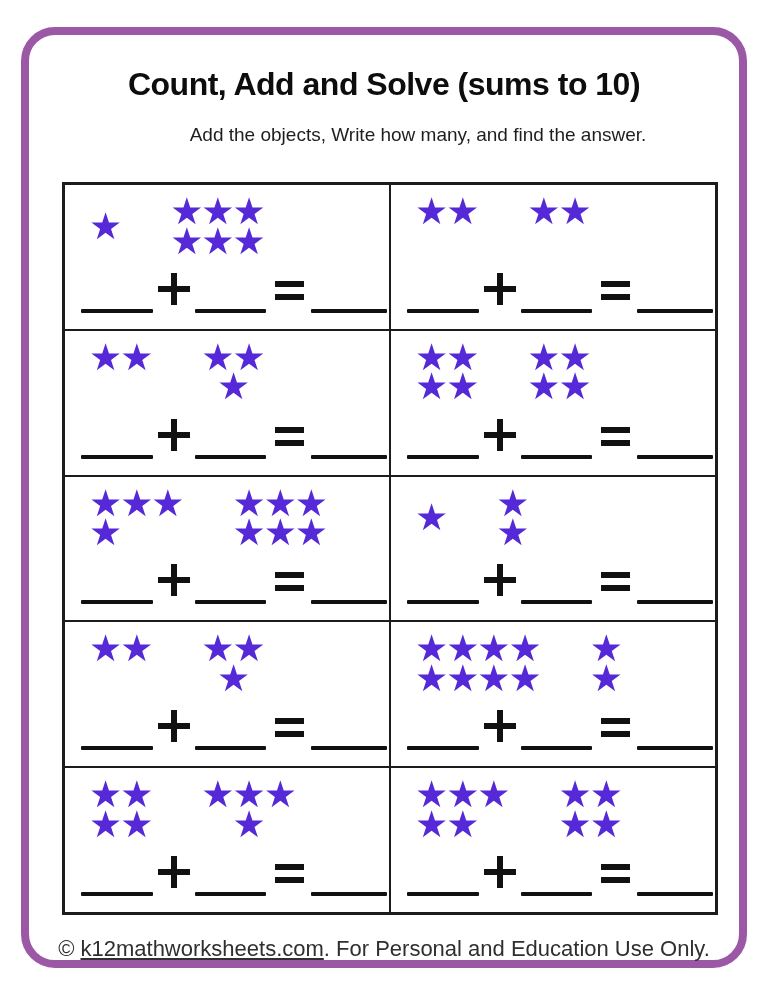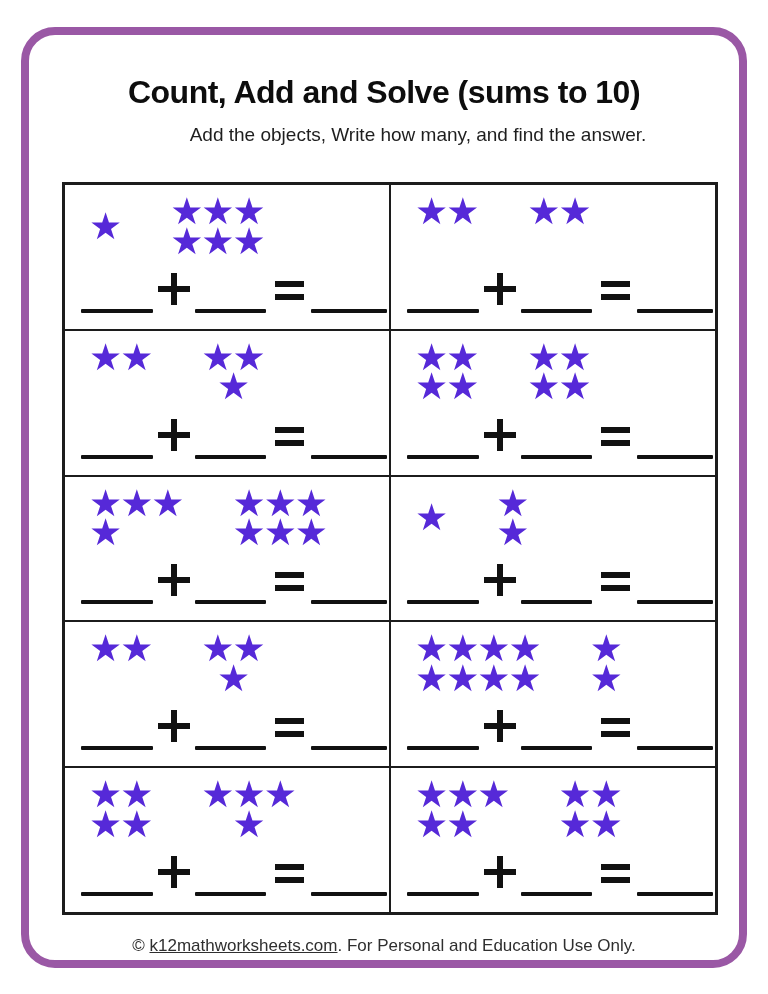--- a/index.html
+++ b/index.html
@@ -12,21 +12,21 @@
   html,body{margin:0;padding:0;}
   body{
     width:768px;height:994px;position:relative;overflow:hidden;
     background:#ffffff;font-family:"Liberation Sans",sans-serif;color:var(--ink);
   }
   .frame{
     position:absolute;left:21px;top:27px;right:21px;bottom:26px;
     border:8px solid var(--frame);border-radius:34px;pointer-events:none;
   }
   .title{
-    position:absolute;top:74px;left:0;width:100%;margin:0;
+    position:absolute;top:66px;left:0;width:100%;margin:0;
     text-align:center;font-size:32px;font-weight:bold;letter-spacing:-0.5px;color:#0d0d0d;
   }
   .subtitle{
     position:absolute;top:124px;left:0;width:100%;margin:0;
     text-align:center;font-size:19px;color:#1e1e1e;padding-left:34px;
   }
   .grid{
     position:absolute;left:62px;top:182px;width:656px;height:733px;
     display:grid;grid-template-columns:1fr 1fr;grid-template-rows:repeat(5,1fr);
     border:2px solid var(--line);box-sizing:border-box;
@@ -53,21 +53,21 @@
   .blank-b{width:74px;}
   .blank-c{width:78px;}
   .plus{position:relative;width:32px;height:32px;margin:0 5px 8px 5px;flex:0 0 auto;}
   .plus::before{content:"";position:absolute;left:0;top:13px;width:32px;height:6px;background:var(--ink);}
   .plus::after{content:"";position:absolute;left:13px;top:0;width:6px;height:32px;background:var(--ink);}
   .equals{position:relative;width:29px;height:19px;margin:0 7px 13px 9px;flex:0 0 auto;}
   .equals::before{content:"";position:absolute;left:0;top:0;width:29px;height:6px;background:var(--ink);}
   .equals::after{content:"";position:absolute;left:0;bottom:0;width:29px;height:6px;background:var(--ink);}
   .footer{
     position:absolute;top:936px;left:0;width:100%;margin:0;
-    text-align:center;font-size:17px;color:var(--footer);
+    text-align:center;font-size:22px;color:var(--footer);
   }
   .footer a{color:var(--footer);text-decoration:underline;cursor:pointer;}
 </style>
 </head>
 <body>
 
 <div class="frame"></div>
 
 <h1 class="title">Count, Add and Solve (sums to 10)</h1>
 

